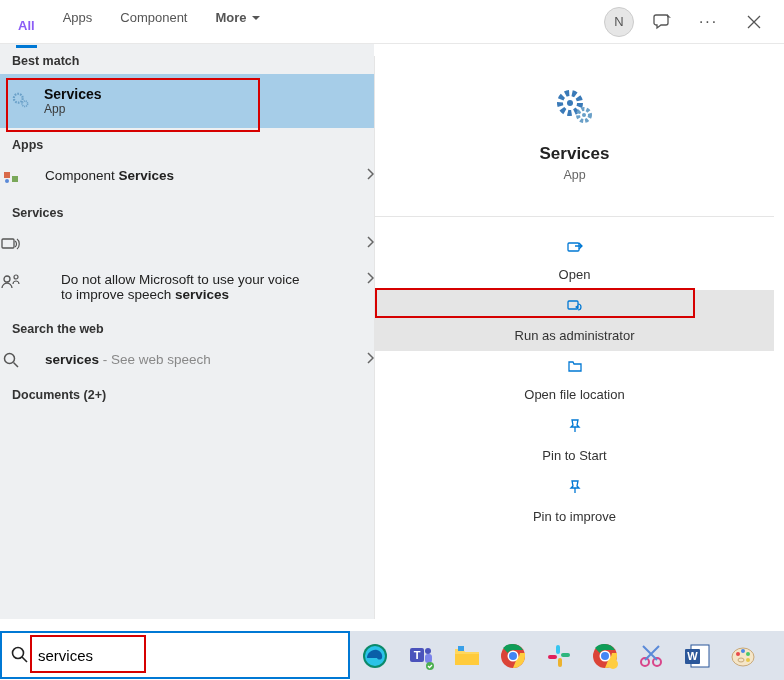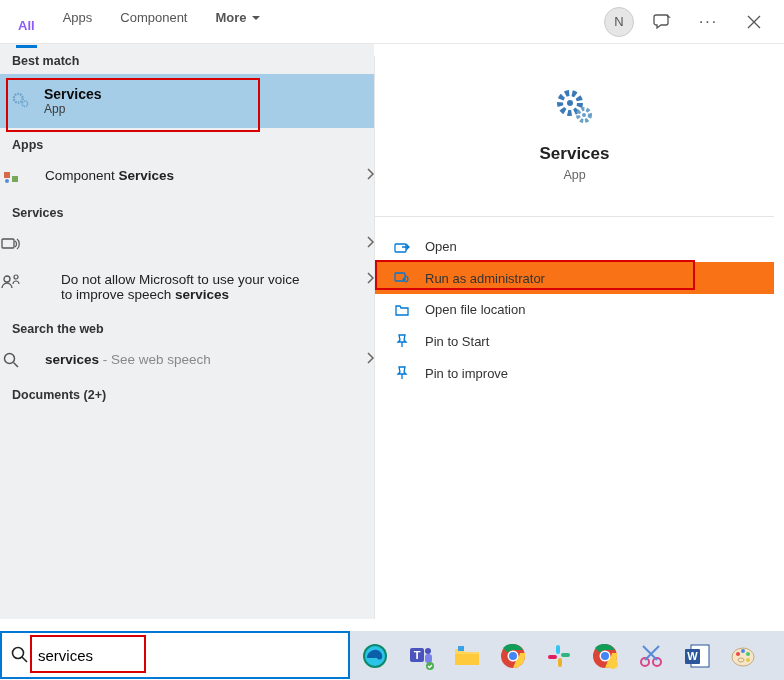--- a/index.html
+++ b/index.html
@@ -30,23 +30,23 @@
 .row { padding: 10px 0; display: flex; gap: 23px; font-size: 13.5px; color: #222; cursor: pointer; position: relative; }
 .row .icon-wrap { width: 22px; display:flex; justify-content:center; color:#555; }
 .chev { margin-left: auto; color: #666; }
 
 .right-hero { text-align: center; padding: 28px 10px 8px; }
 .hero-icon { margin: 0 auto 12px; width: 48px; height: 48px; }
 .hero-title { font-size: 17px; font-weight: 600; color: #222; margin-top: 8px; }
 .hero-sub { font-size: 12.5px; color: #666; margin-top: 4px; margin-bottom: 10px;}
 .right-sep { border-top: 1px solid #e5e5e5; margin-top: 16px; }
 
-.action { display: flex; align-items: center; gap: 14px; padding: 8px 18px; font-size: 13px; color: #333; cursor: pointer; position: relative; }
+.action { display: flex; align-items: center; gap: 14px; padding: 8px 18px; font-size: 13px; color: #333; cursor: pointer; position: relative; flex-direction: column; }
 .action .ai { width: 18px; display:flex; justify-content:center; color:#0078d4; }
-.action.sel { background: #f97316; }
+.action.sel { background: #e5e5e5; }
 
 .bottom { position: absolute; left: 0; right: 0; bottom: 0; height: 49px; display: flex; }
 .searchbox { width: 350px; height: 48px; border: 2px solid #0078d4; display: flex; align-items: center; background: #fff; }
 .searchbox .sicon { width: 36px; display: flex; align-items: center; justify-content: center; color: #333; }
 .searchbox input { border: none; outline: none; font-size: 15px; flex: 1; height: 100%; }
 .taskbar { flex: 1; background: #dde3ec; display: flex; align-items: center; padding: 0 6px; gap: 8px; }
 .tb-item { width: 38px; height: 38px; display: flex; align-items: center; justify-content: center; cursor: pointer; border-radius: 2px; }
 
 svg { display: block; }
 b { font-weight: 600; }

